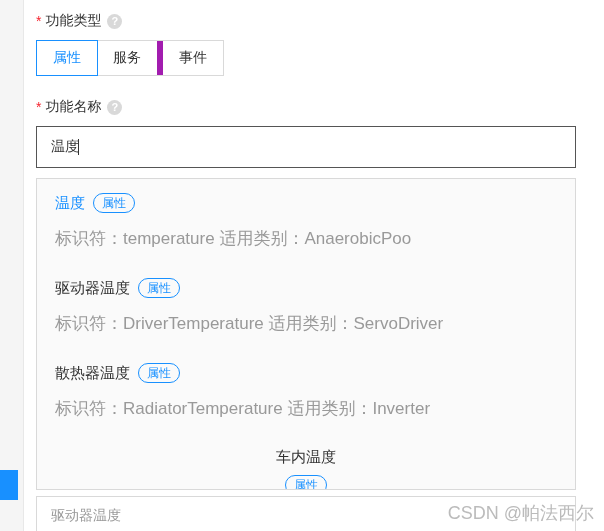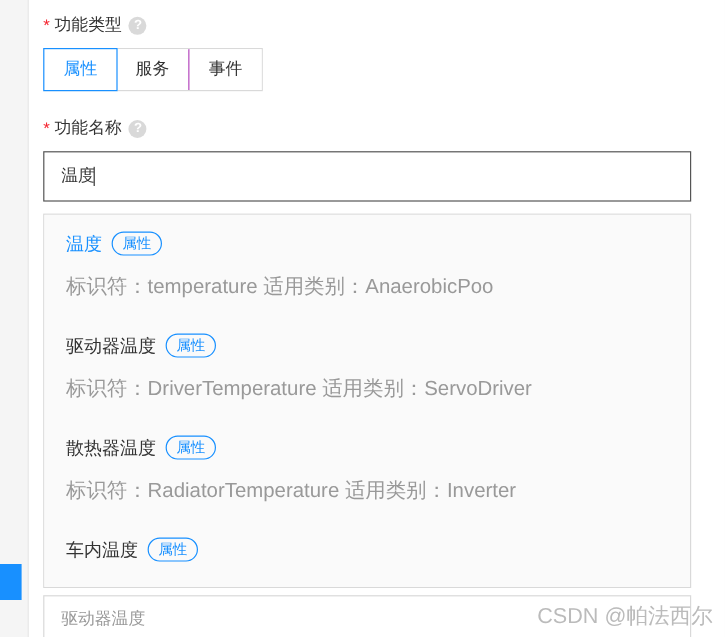--- a/index.html
+++ b/index.html
@@ -38,21 +38,21 @@
       margin-left: 6px;
       font-weight: bold;
     }
     .tab-group {
       display: flex;
       border: 1px solid #d9d9d9;
       width: fit-content;
     }
     .tab {
       padding: 8px 16px;
-      border-right: 1px solid #a21caf;
+      border-right: 6px solid #a21caf;
       cursor: pointer;
       background: #fff;
     }
     .tab:last-child { border-right: none; }
     .tab.active {
       color: #1890ff;
       border: 1px solid #1890ff;
       margin: -1px;
       z-index: 1;
       position: relative;
@@ -212,21 +212,21 @@
         <div class="option-title">
           <span class="opt-name">散热器温度</span>
           <span class="badge">属性</span>
         </div>
         <div class="option-detail">
           <span>标识符：</span><span>RadiatorTemperature</span><span> 适用类别：</span><span>Inverter</span>
         </div>
       </div>
 
       <div class="option">
-        <div class="option-title" style="margin-bottom:0;">
+        <div class="option-title" style="margin-bottom:0;flex-direction:column;">
           <span class="opt-name">车内温度</span>
           <span class="badge">属性</span>
         </div>
       </div>
 
     </div>
   </div>
 
   <div class="bottom-input">
     <span>驱动器温度</span>

